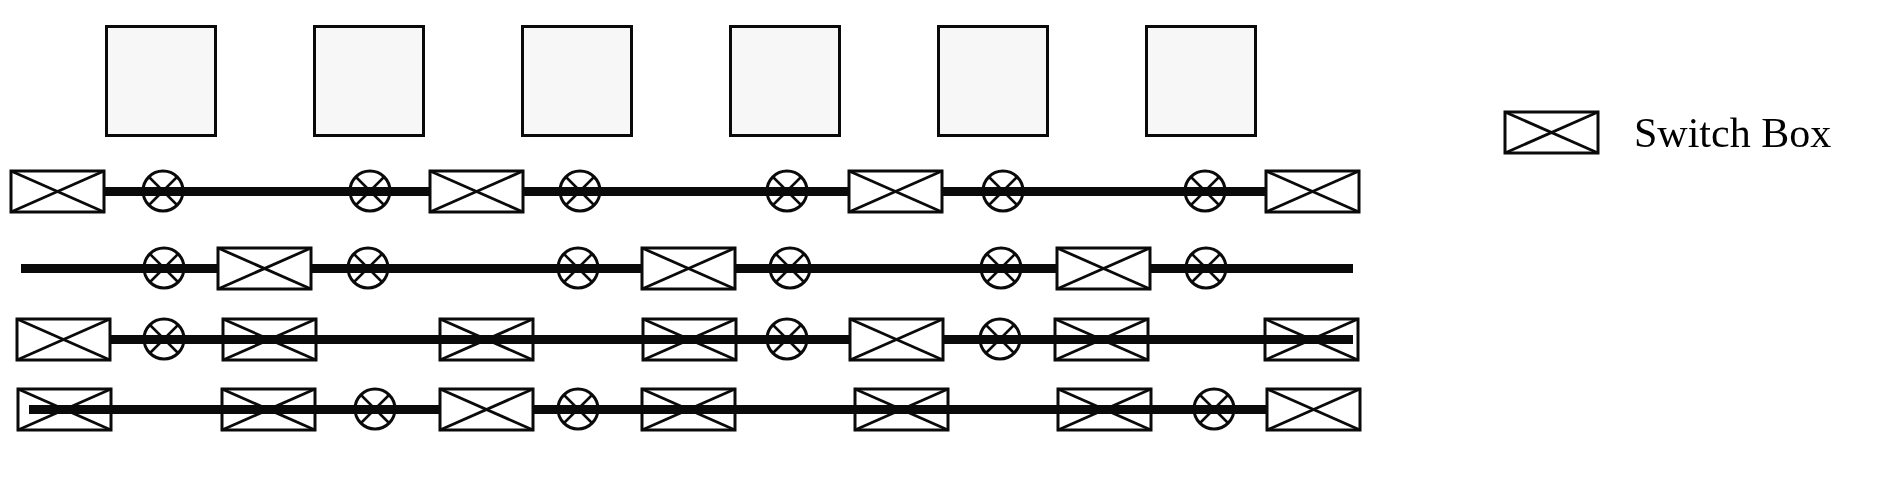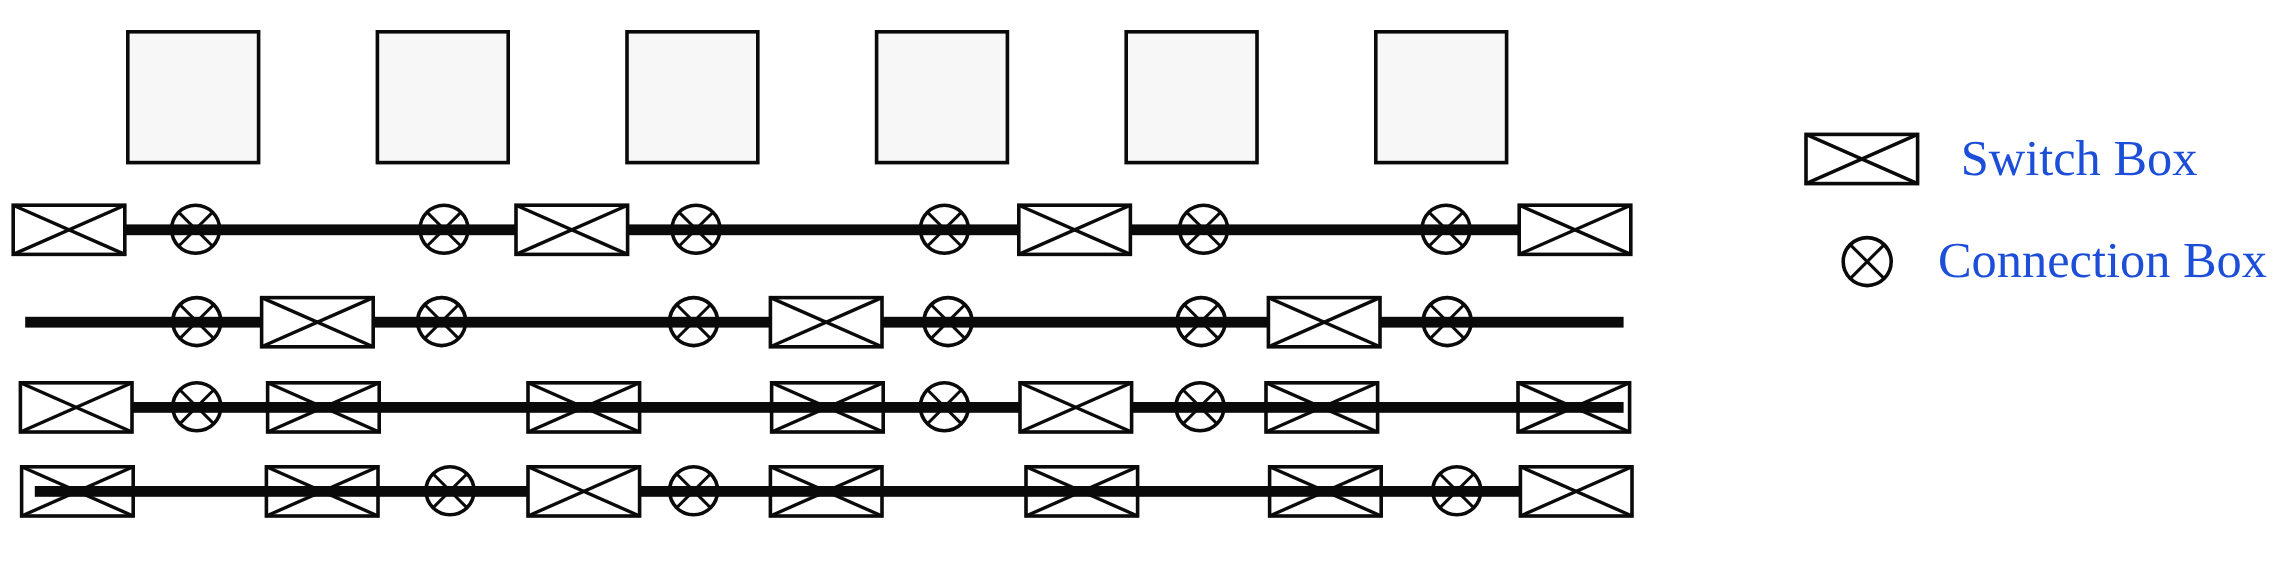--- a/index.html
+++ b/index.html
@@ -9,46 +9,38 @@
   }
   .panel{
     position:absolute;box-sizing:border-box;
     background:#f7f7f7;border:3px solid #0a0a0a;
   }
   .row-layer{position:absolute;left:0;top:0;width:100%;height:100%;}
   .bus{position:absolute;height:9px;background:#0a0a0a;}
   .sym{position:absolute;display:block;}
   .legend-item{position:absolute;display:flex;align-items:center;}
   .legend-label{
-    font-family:"Liberation Serif", serif;font-size:42px;color:#1d4ed8;
+    font-family:"Liberation Serif", serif;font-size:42px;color:#000000;
     white-space:nowrap;line-height:1;
   }
 </style>
 </head>
 <body>
 
 <div class="canvas">
 
   <div class="legend-item" style="left:1503px;top:110px;">
     <svg width="97" height="45" viewBox="0 0 97 45">
       <rect x="2" y="2" width="93" height="41" fill="#fff" stroke="#0a0a0a" stroke-width="3"></rect>
       <line x1="2" y1="2" x2="95" y2="43" stroke="#0a0a0a" stroke-width="2.8"></line>
       <line x1="95" y1="2" x2="2" y2="43" stroke="#0a0a0a" stroke-width="2.8"></line>
     </svg>
     <span class="legend-label" style="margin-left:34px;">Switch Box</span>
   </div>
 
-  <div class="legend-item" style="left:1533px;top:195px;">
-    <svg width="46" height="46" viewBox="0 0 46 46">
-      <circle cx="23" cy="23" r="20" fill="none" stroke="#0a0a0a" stroke-width="3"></circle>
-      <line x1="9" y1="9" x2="37" y2="37" stroke="#0a0a0a" stroke-width="2.6"></line>
-      <line x1="37" y1="9" x2="9" y2="37" stroke="#0a0a0a" stroke-width="2.6"></line>
-    </svg>
-    <span class="legend-label" style="margin-left:36px;">Connection Box</span>
-  </div>
 
 <div class="panel" style="left: 105px; top: 25px; width: 112px; height: 112px;"></div>
     <div class="panel" style="left: 313px; top: 25px; width: 112px; height: 112px;"></div>
     <div class="panel" style="left: 521px; top: 25px; width: 112px; height: 112px;"></div>
     <div class="panel" style="left: 729px; top: 25px; width: 112px; height: 112px;"></div>
     <div class="panel" style="left: 937px; top: 25px; width: 112px; height: 112px;"></div>
     <div class="panel" style="left: 1145px; top: 25px; width: 112px; height: 112px;"></div>
     <div class="row-layer">
       <div class="bus" style="left: 57px; top: 186.5px; width: 1255px; height: 9px; background: rgb(10, 10, 10);"></div>
       <svg width="97" height="45" viewBox="0 0 97 45" class="sym" style="left: 8.5px; top: 168.5px;">

